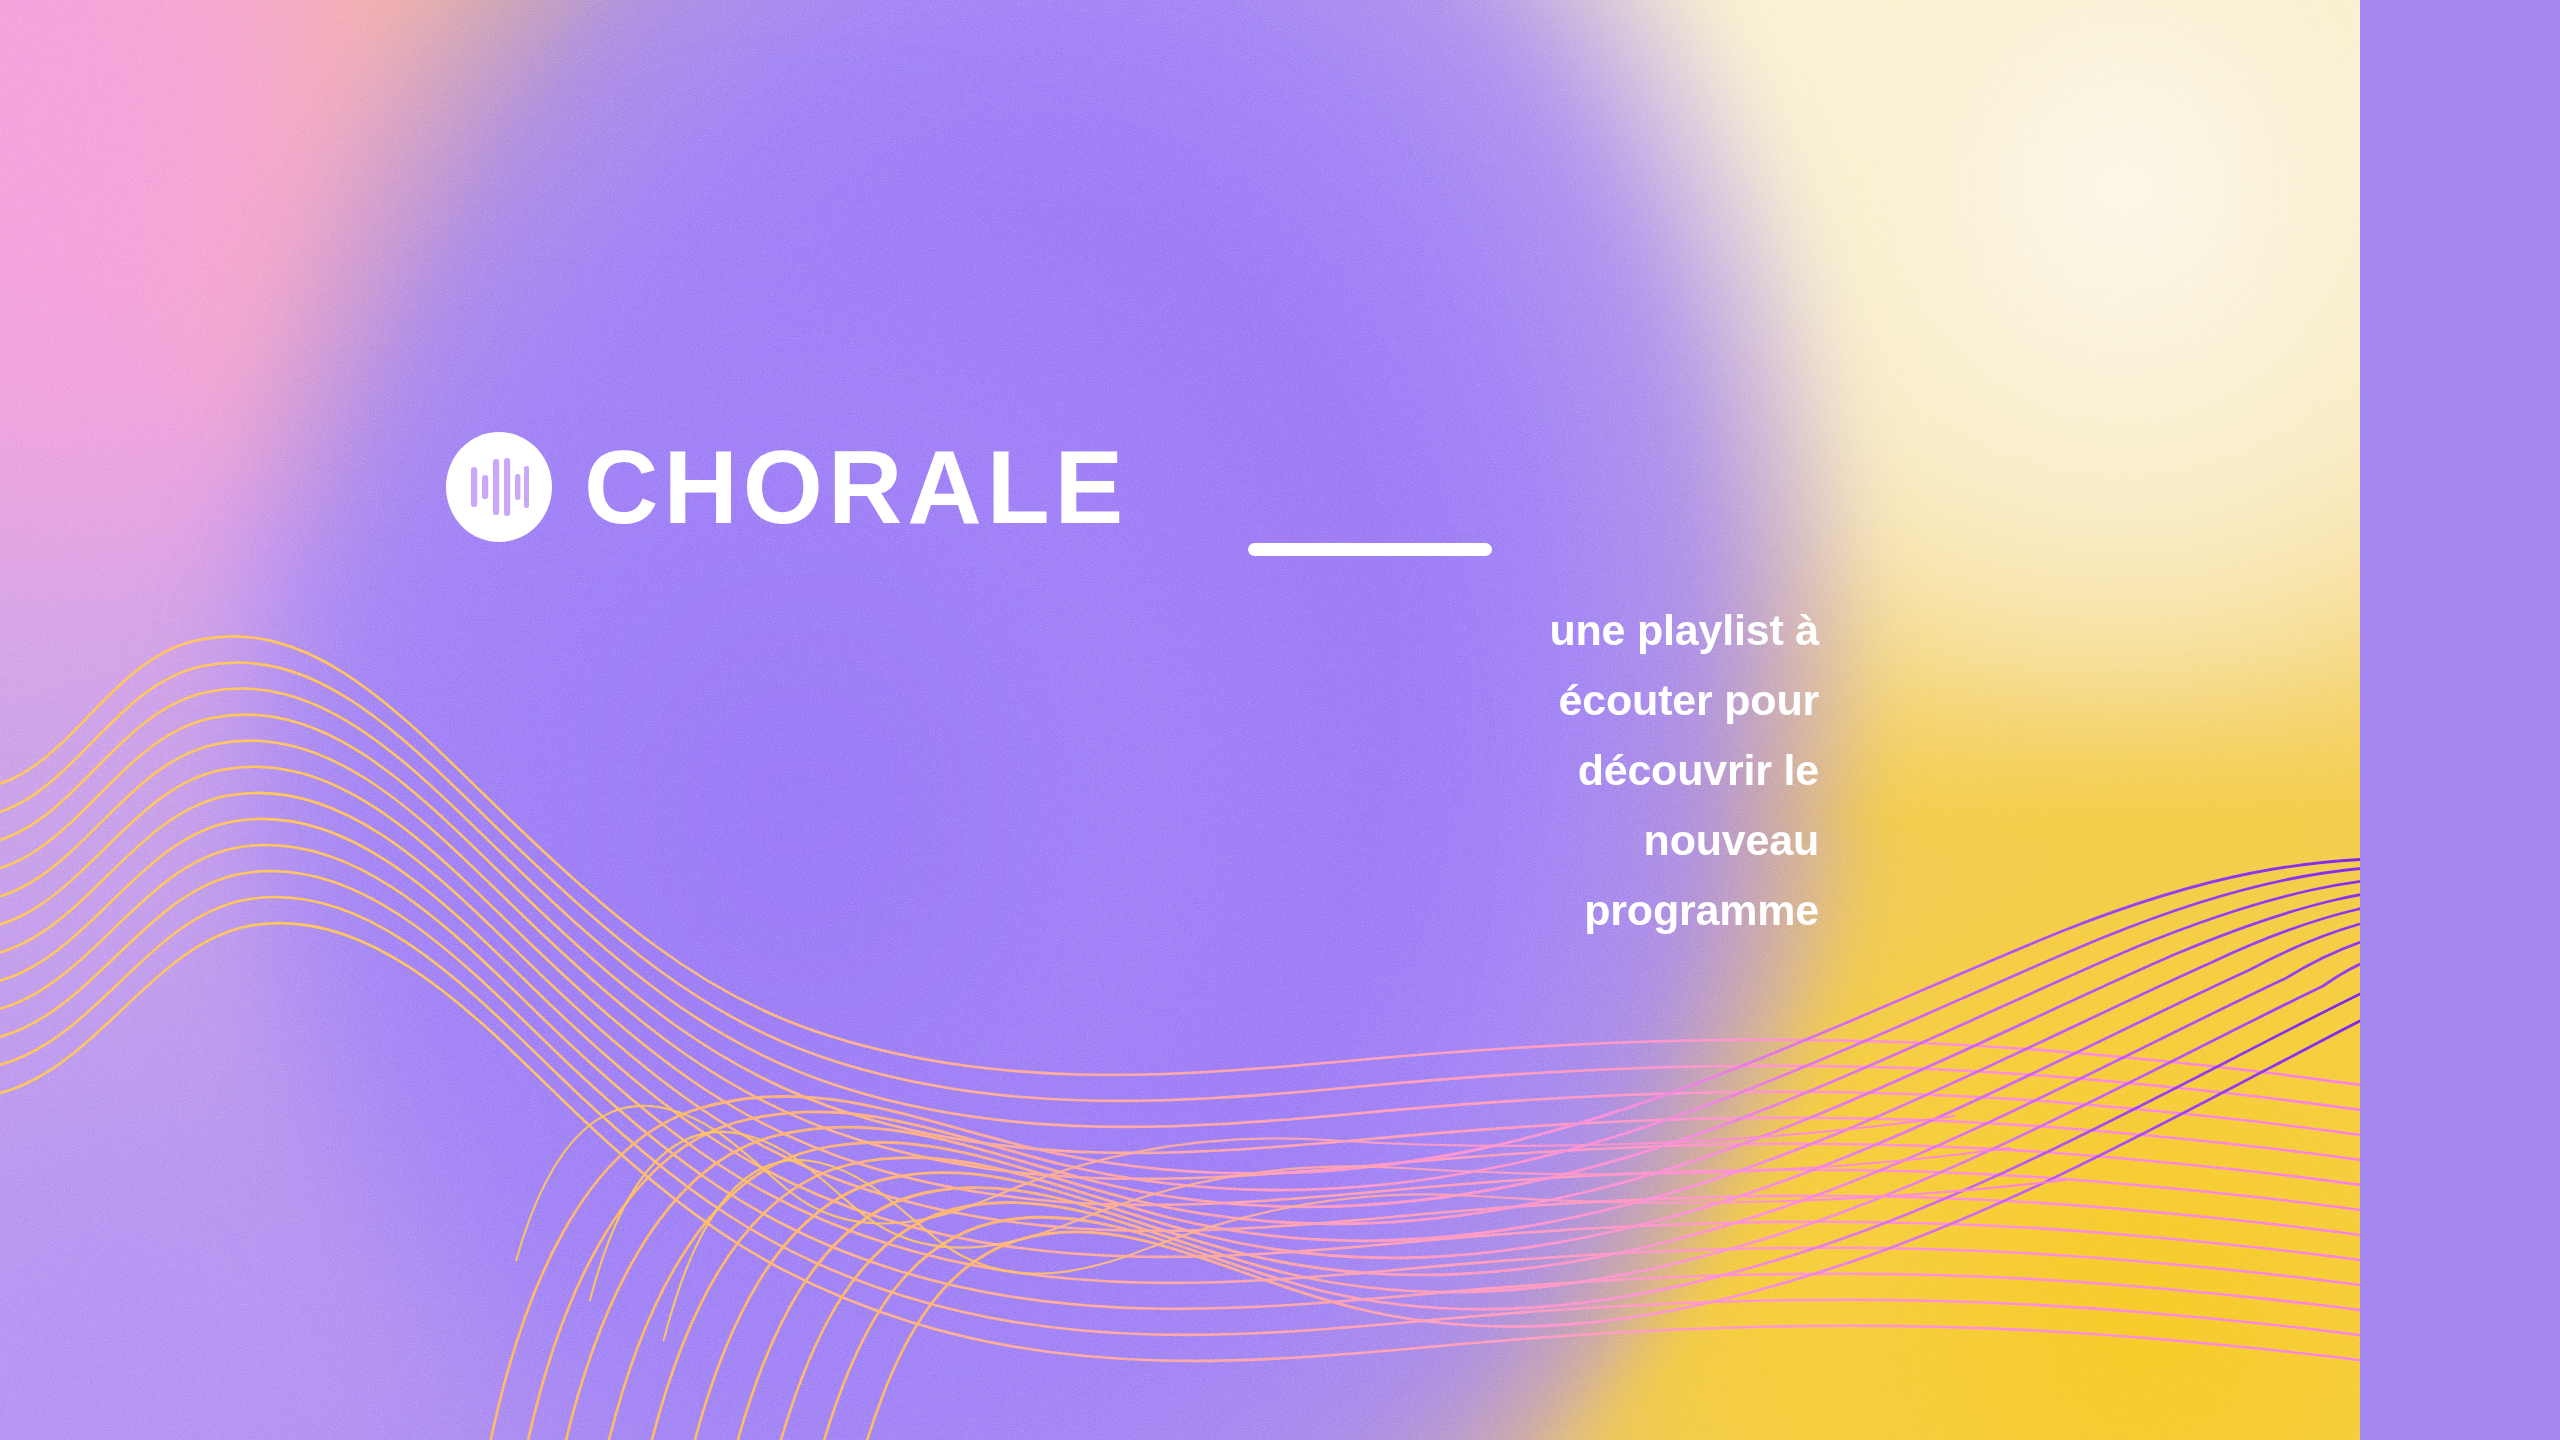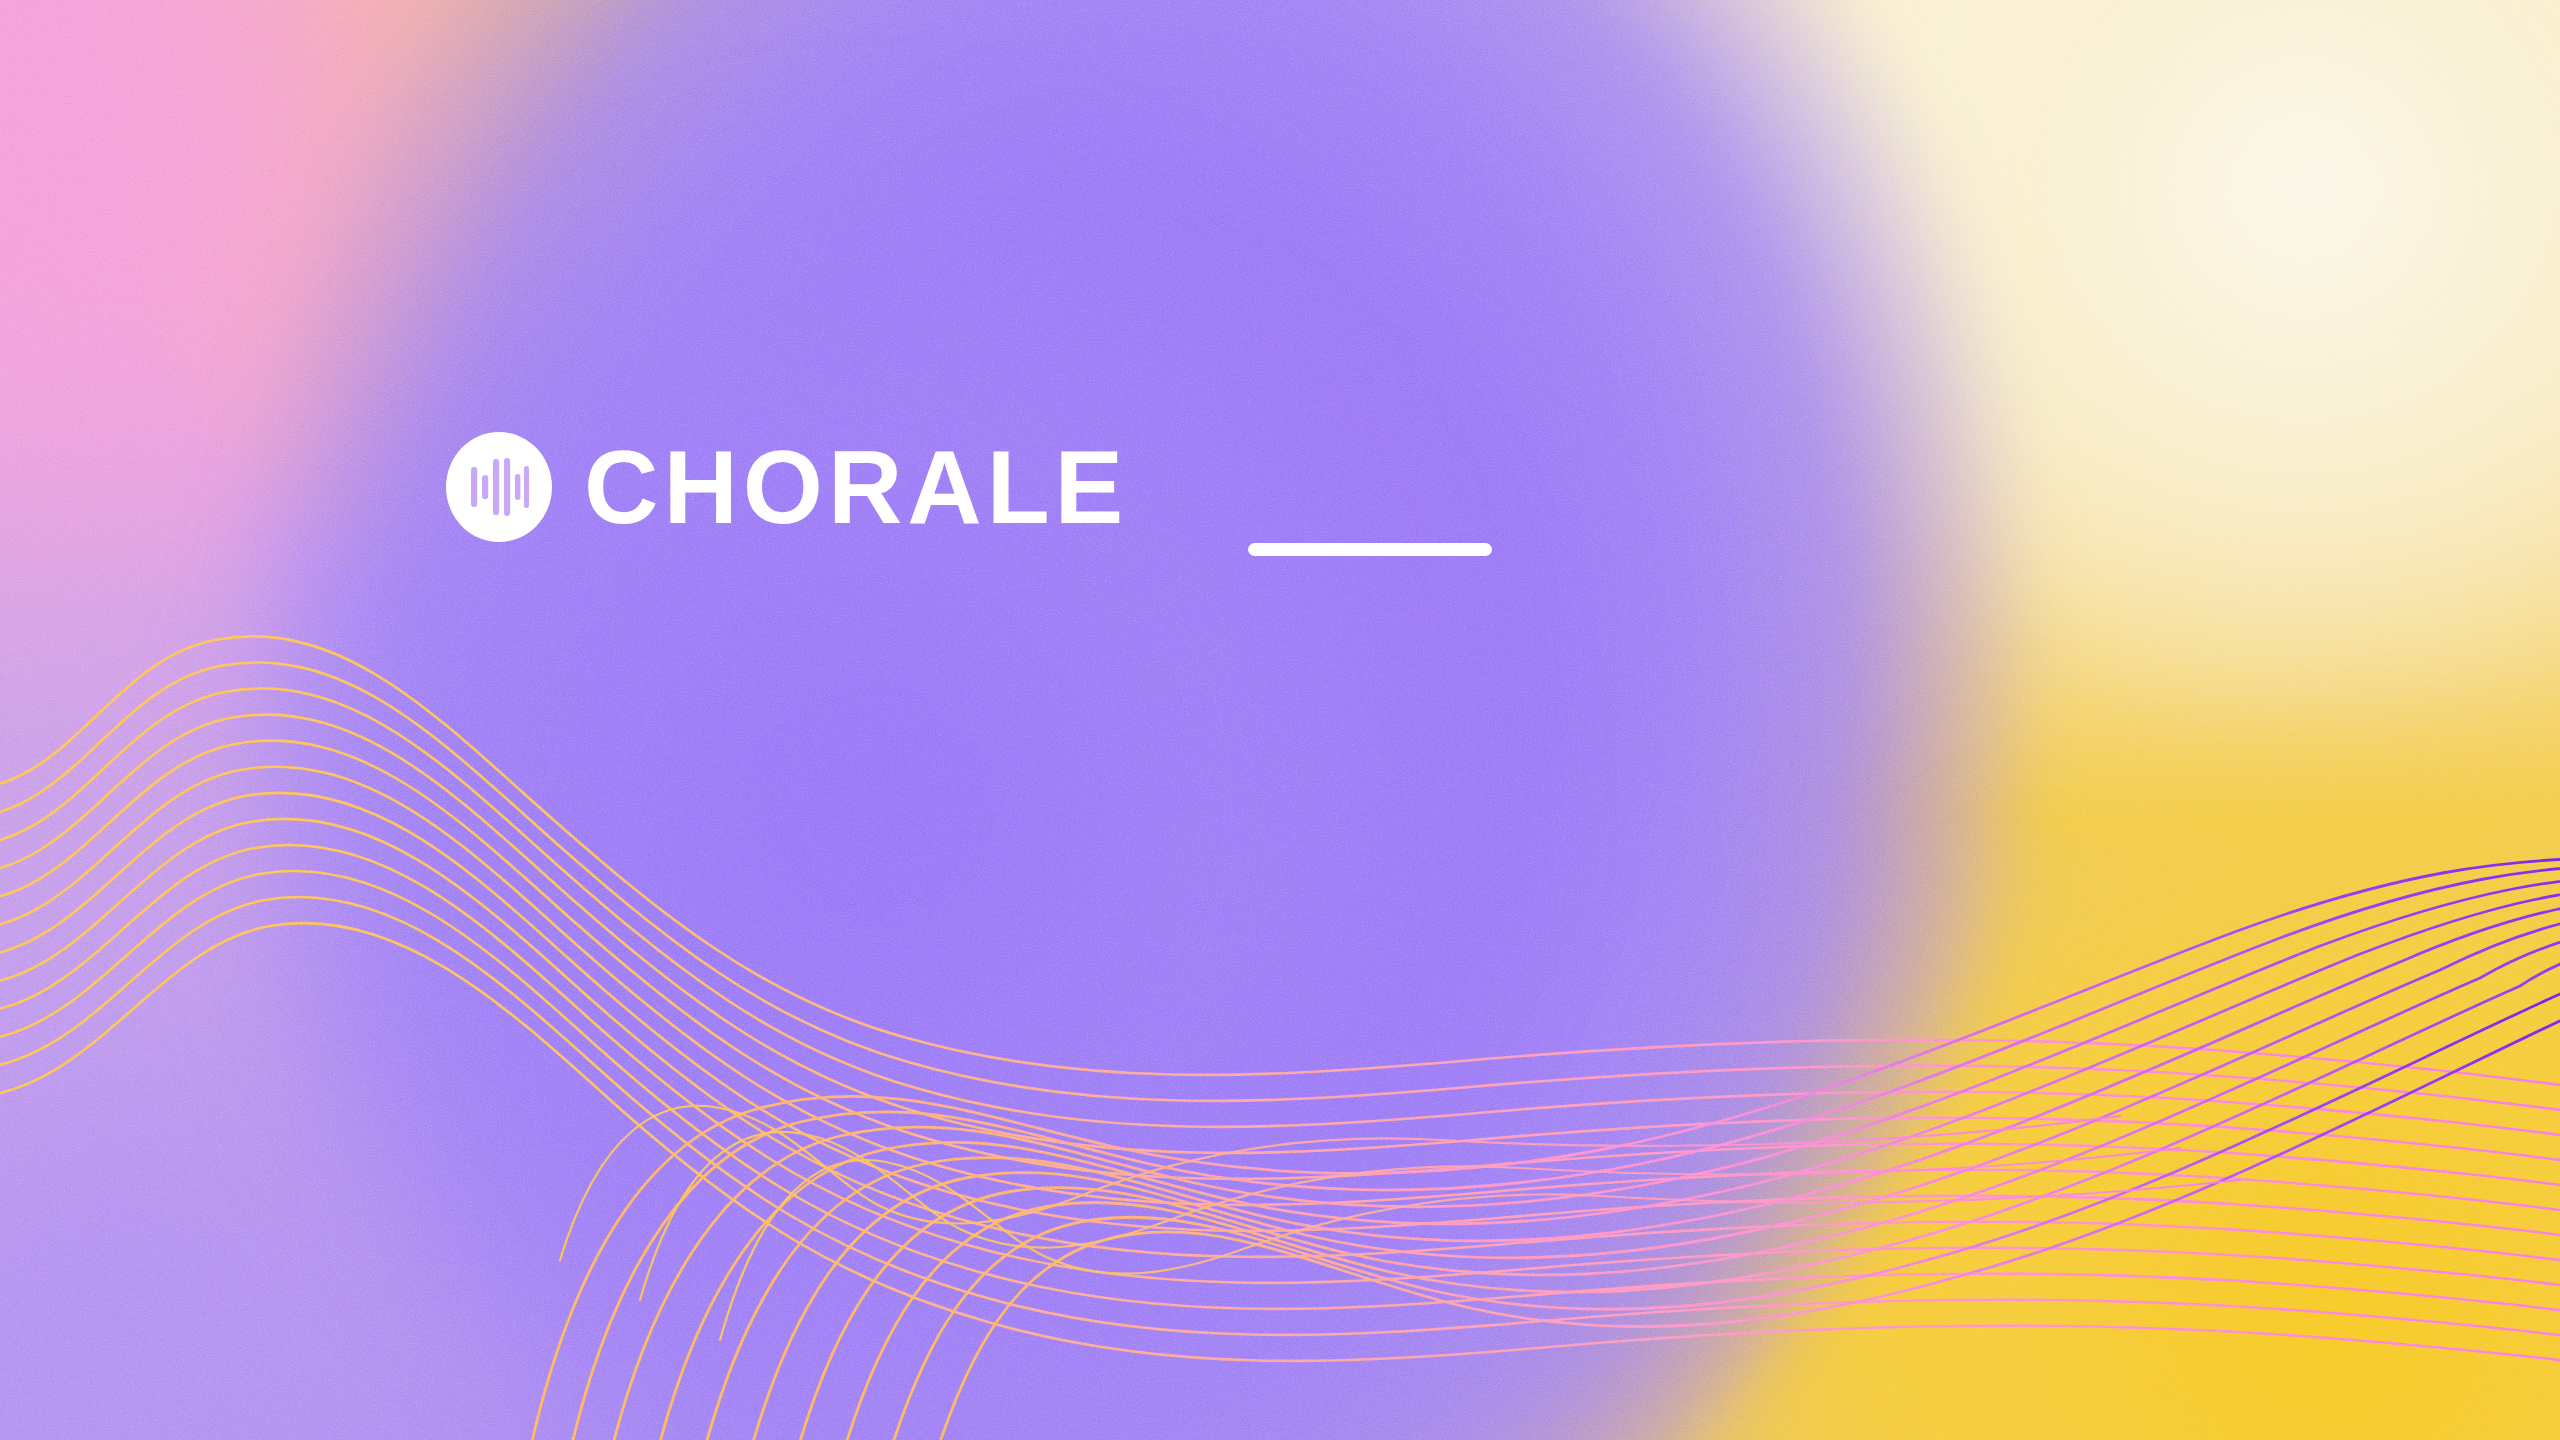--- a/index.html
+++ b/index.html
@@ -5,21 +5,21 @@
 <style>
   * { margin:0; padding:0; box-sizing:border-box; }
   html,body{
     width:2560px; height:1440px; overflow:hidden;
     background:#A487F0;
     font-family:"Liberation Sans", sans-serif;
   }
 
   #poster{
     position:relative;
-    width:2560px; height:1440px;
+    width:2360px; height:1440px;
     overflow:hidden;
     isolation:isolate;
     text-align:right;
   }
 
   
   .bg-layer{ position:absolute; inset:0; }
 
   #bg-base{
     background:
@@ -239,15 +239,22 @@
             <rect x="56" y="10" width="5.0" height="42" rx="2.5"></rect>
           </g>
         </svg>
       </div>
 
       <div id="wordmark">CHORALE</div>
     </div>
 
     <div id="logo-underline"></div>
 
+    <div id="tagline">
+      <span class="tline">une playlist à</span>
+      <span class="tline">écouter pour</span>
+      <span class="tline">découvrir le</span>
+      <span class="tline">nouveau</span>
+      <span class="tline">programme</span>
+    </div>
 
   </div>
 </div>
 
 </body></html>

